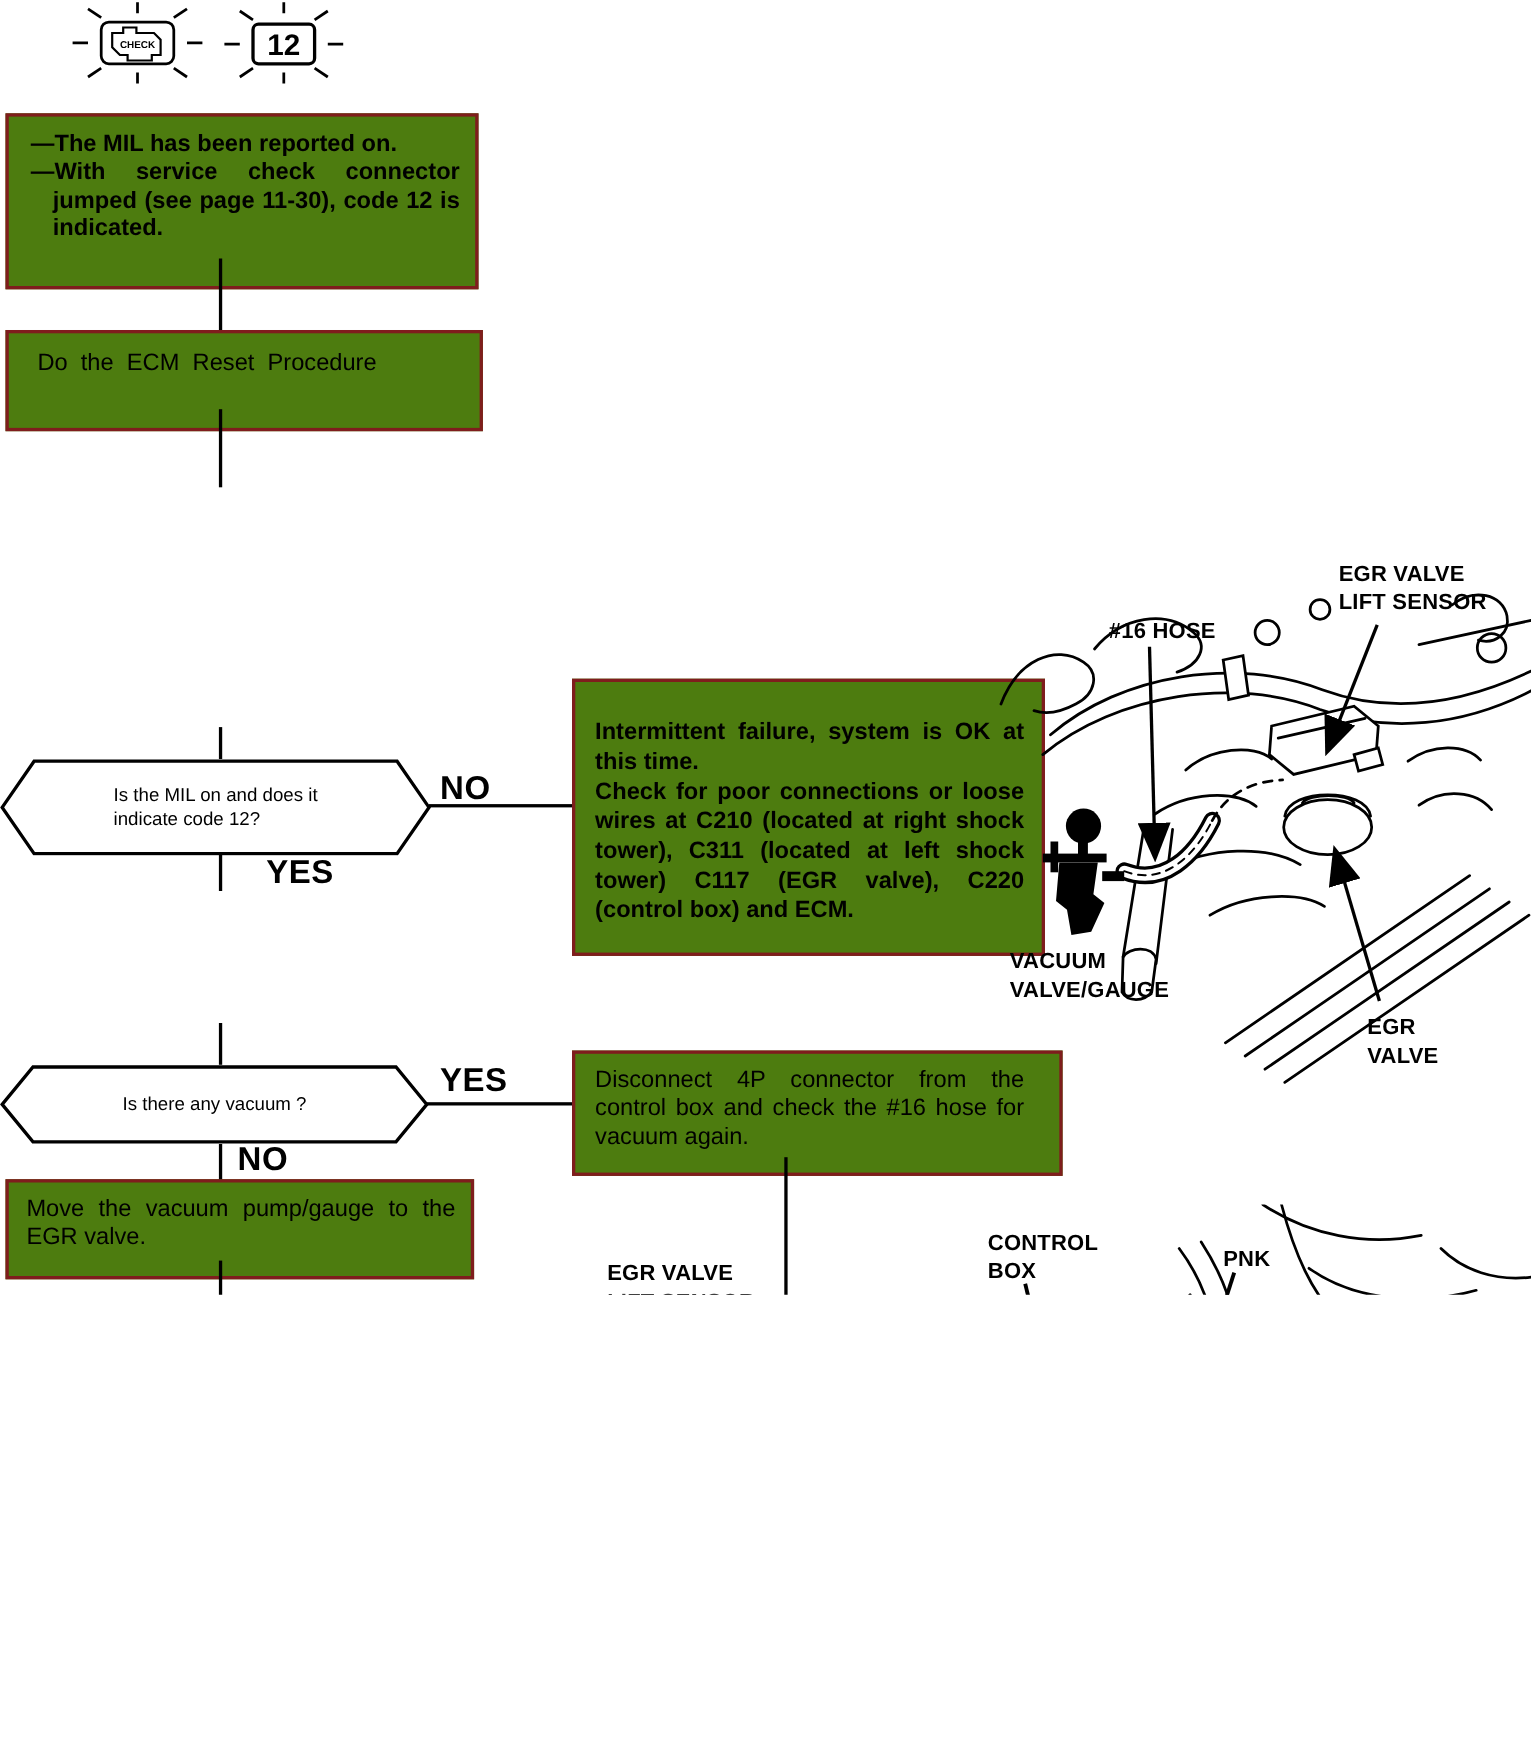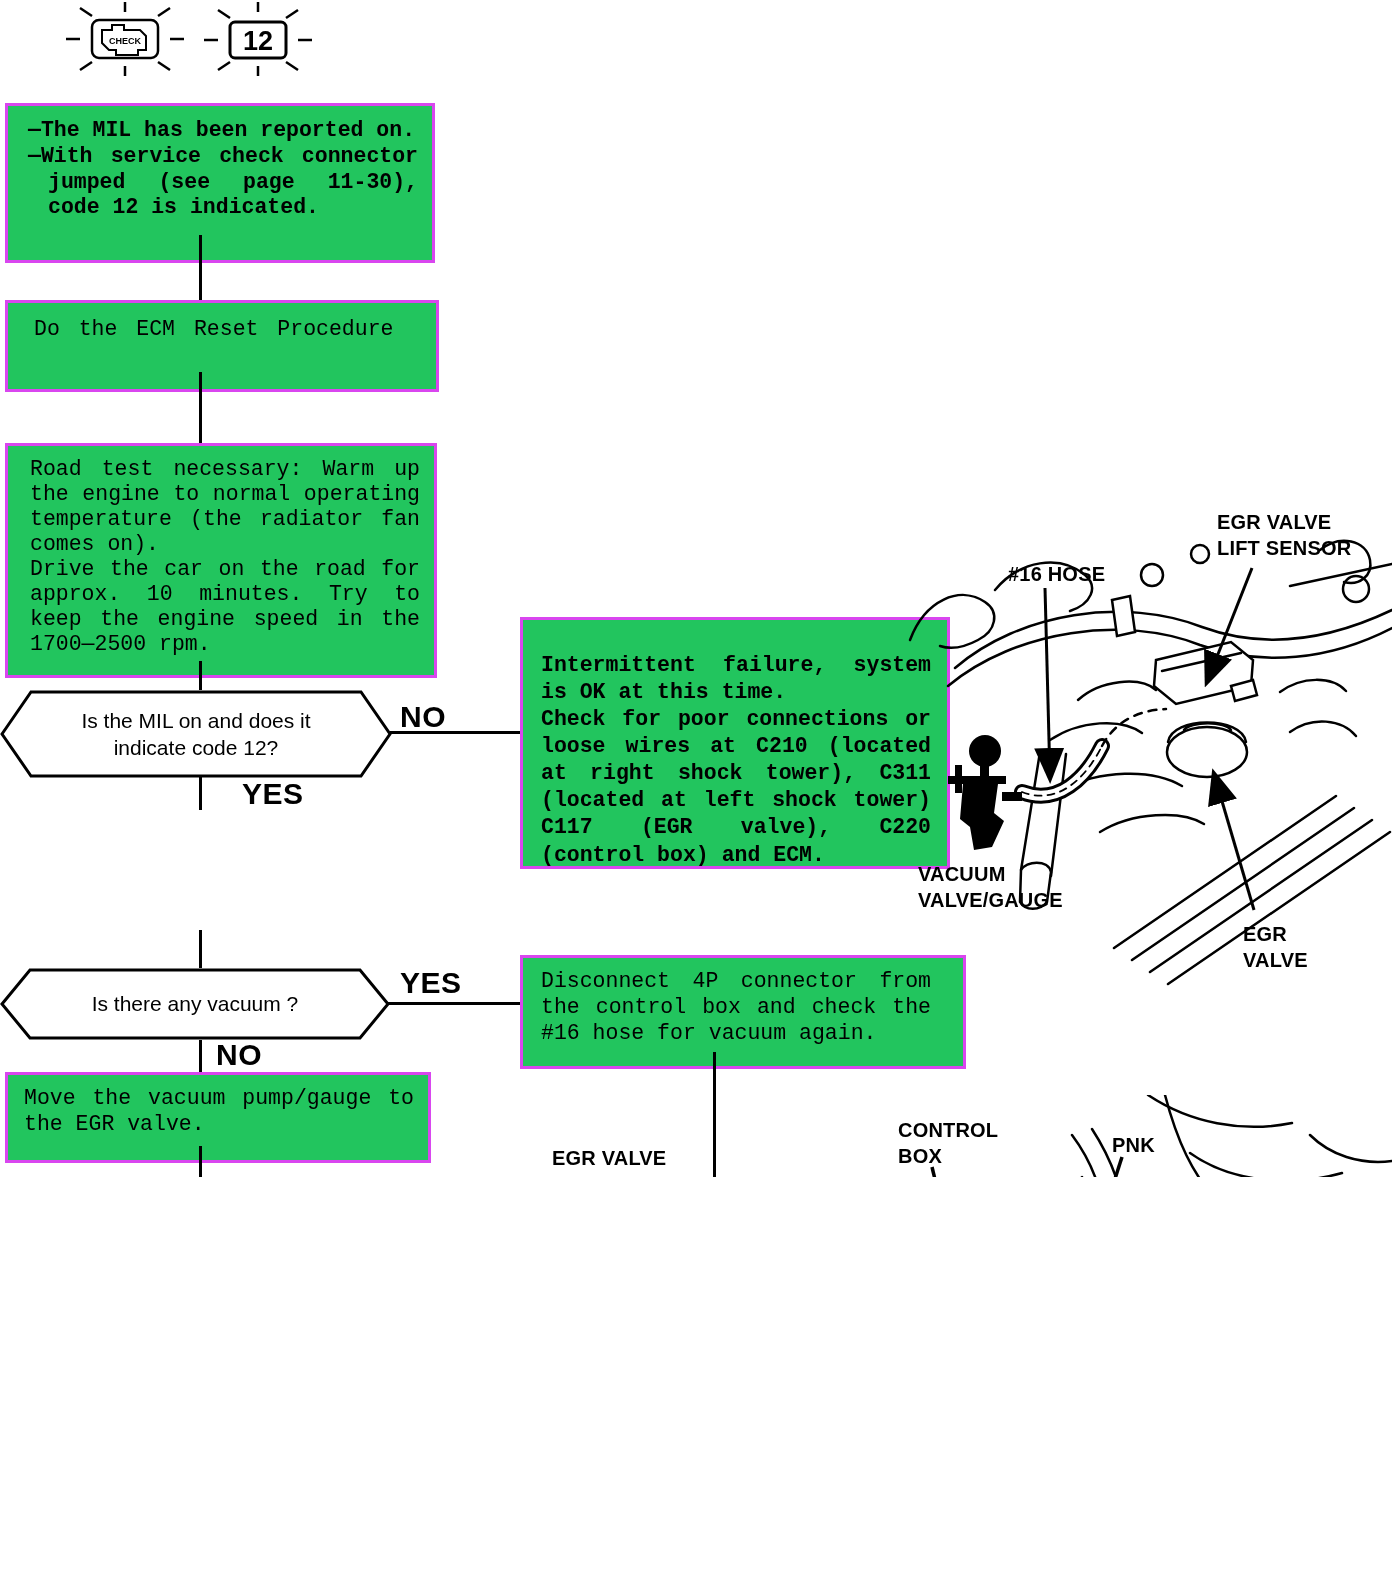--- a/index.html
+++ b/index.html
@@ -7,41 +7,40 @@
     width:1392px; height:1588px;
     background:#ffffff;
     font-family:"Liberation Sans", sans-serif;
     color:#000;
   }
   .page { position:relative; width:1392px; height:1177px; background:#fff; overflow:hidden; }
 
   
   .fbox {
     position:absolute;
-    border:3px solid #d946ef;
-    background:#22c55e;
+    border:3px solid #7f1d1d;
+    background:#4d7c0f;
     font-size:21.5px;
     line-height:1.2;
-    font-family:Liberation Mono, monospace;
   }
   .fbox .txt {
     text-align:justify;
     white-space:pre-line;
   }
   .bold { font-weight:bold;margin-top:14px; }
   .dash-item { padding-left:20px; text-indent:-20px; text-align:justify; font-weight:bold; }
 
   
   .hex { position:absolute; }
   .hex svg { position:absolute; left:0; top:0; }
   .hex .hex-text {
     position:absolute; inset:0;
     display:flex; align-items:center; justify-content:center;
-    font-size:21px; line-height:1.3;
-    white-space:pre-line; text-align:center;
+    font-size:17px; line-height:1.3;
+    white-space:pre-line; text-align:left;
   }
 
   
   .vline, .hline { position:absolute; background:#000; }
   .vline { width:3px; }
   .hline { height:3px; }
 
   
   .yn { position:absolute; font-weight:bold; font-size:30px; letter-spacing:0.5px; }
 
@@ -91,24 +90,20 @@
 
   <div class="fbox" style="left:5px;top:103px;width:390px;height:132px;padding:12px 14px 10px 20px">
     <div class="dash-item">—The MIL has been reported on.</div>
     <div class="dash-item">—With service check connector jumped (see page 11-30), code 12 is indicated.</div>
   </div>
 
   <div class="fbox" style="left:5px;top:300px;width:390px;height:72px;padding:14px 12px 0 26px;word-spacing:6px">
     <div class="txt" style="text-align:left">Do the ECM Reset Procedure</div>
   </div>
 
-  <div class="fbox" style="left:5px;top:443px;width:390px;height:218px;padding:11px 14px 0 22px;line-height:1.16">
-    <div class="txt">Road test necessary: Warm up the engine to normal operating temperature (the radiator fan comes on).
-Drive the car on the road for approx. 10 minutes. Try to keep the engine speed in the 1700—2500 rpm.</div>
-  </div>
 
   <div class="hex" style="left:0px;top:690px;width:392px;height:88px">
     <svg width="392" height="88" viewBox="0 0 392 88">
       <polygon points="2,44 31,2 361,2 390,44 361,86 31,86" fill="#fff" stroke="#000" stroke-width="3"></polygon>
     </svg>
     <div class="hex-text"><span>Is the MIL on and does it
 indicate code 12?</span></div>
   </div>
 
 

